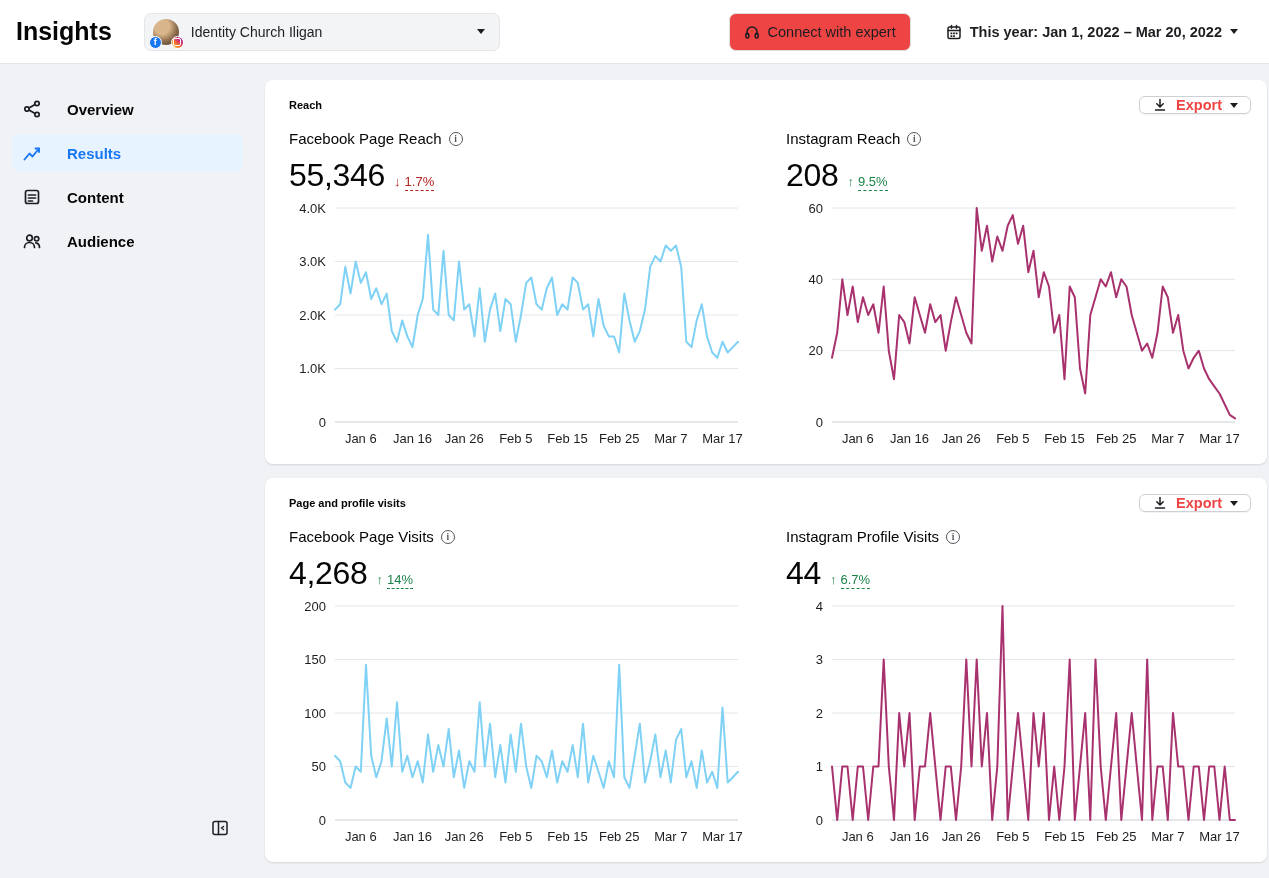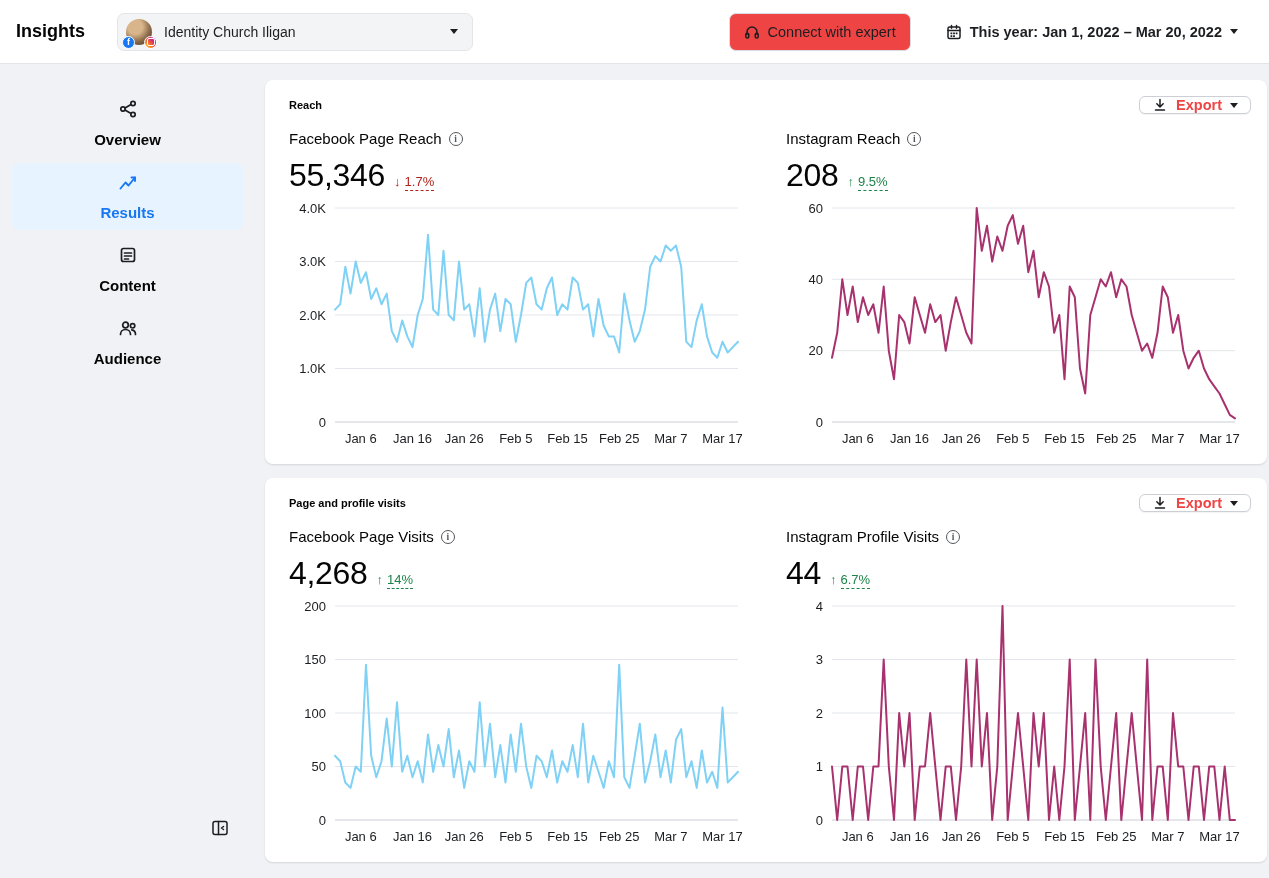--- a/index.html
+++ b/index.html
@@ -2,21 +2,21 @@
 <html><head>
 <meta charset="utf-8">
 <style>
   * { margin:0; padding:0; box-sizing:border-box; }
   html,body { width:1269px; height:878px; overflow:hidden;
     font-family:"Liberation Sans", sans-serif; background:#f0f2f5; color:#050505; }
 
   
   .topbar { height:64px; background:#fff; display:flex; align-items:center;
     padding:0 16px; border-bottom:1px solid #e2e4e8; }
-  .app-title { font-size:18px; font-weight:700; margin-right:32px; }
+  .app-title { font-size:25px; font-weight:700; margin-right:32px; }
   .page-selector { display:flex; align-items:center; gap:10px; width:356px; height:38px;
     background:#f3f4f6; border:1px solid #e3e5e9; border-radius:7px; padding:0 14px 0 6px; cursor:pointer; }
   .page-selector .name { font-size:14px; flex:1; color:#1c1e21; }
   .avatar-wrap { position:relative; width:30px; height:30px; flex:0 0 auto; }
   .avatar-photo { display:block; width:26px; height:26px; border-radius:50%; margin:2px;
     background:radial-gradient(circle at 35% 30%, #d8b58a 0 30%, #8a6a4a 60%, #3c3226 100%); }
   .badge { position:absolute; width:13px; height:13px; border-radius:50%; border:1.5px solid #fff;
     display:flex; align-items:center; justify-content:center; }
   .badge.fb { left:-2px; bottom:-2px; background:#1877f2; color:#fff; font-size:9px; font-weight:700; }
   .badge.ig { right:-3px; bottom:-2px; background:linear-gradient(45deg,#feda75,#fa7e1e,#d62976,#962fbf); }
@@ -25,22 +25,22 @@
     border-top:5.5px solid #1c1e21; }
   .topbar-right { margin-left:auto; display:flex; align-items:center; gap:20px; }
   .pill-btn { display:flex; align-items:center; gap:8px; height:38px; padding:0 14px;
     background:#ef4444; border:1px solid #dcdee3; border-radius:7px; font-size:14.5px; color:#1c1e21; cursor:pointer;
     font-family:"Liberation Sans",sans-serif; }
   .icon16 { width:16px; height:16px; stroke:#1c1e21; fill:none; stroke-width:1.5; stroke-linecap:round; stroke-linejoin:round; }
 
   
   .body { display:flex; height:814px; }
   .sidebar { width:253px; padding:26px 10px 0 12px; position:relative; flex:0 0 auto; }
-  .side-item { display:flex; align-items:center; gap:12px; padding:9px 10px; border-radius:8px;
-    font-size:15px; font-weight:600; color:#050505; cursor:pointer; margin-bottom:6px;flex-direction:column; }
+  .side-item { display:flex; align-items:center; gap:25px; padding:9px 10px; border-radius:8px;
+    font-size:15px; font-weight:600; color:#050505; cursor:pointer; margin-bottom:6px; }
   .side-item .sicon { width:20px; height:20px; flex:0 0 auto; stroke:#1c1e21; fill:none;
     stroke-width:1.7; stroke-linecap:round; stroke-linejoin:round; }
   .side-item.active { background:#e7f3ff; color:#1877f2; }
   .side-item.active .sicon { stroke:#1877f2; }
   .collapse-btn { position:absolute; right:20px; bottom:36px; width:26px; height:26px; background:transparent;
     border:none; cursor:pointer; padding:0; }
   .collapse-btn svg { width:20px; height:20px; stroke:#1c1e21; fill:none; stroke-width:1.5; stroke-linecap:round; stroke-linejoin:round;}
 
   .main { flex:1; padding:16px 2px 0 12px; overflow:hidden; }
   .card { background:#fff; border-radius:8px; box-shadow:0 1px 2px rgba(0,0,0,.12); margin-bottom:14px; }

